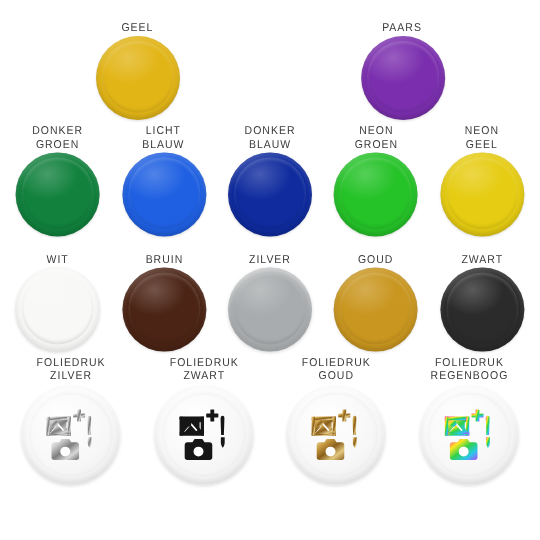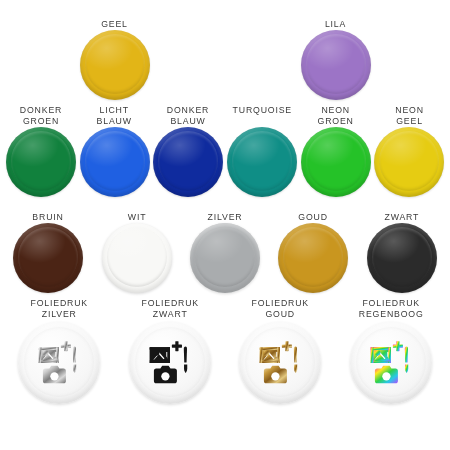--- a/index.html
+++ b/index.html
@@ -131,63 +131,59 @@
 </head>
 <body style="background: rgb(255, 255, 255);">
 
 <div id="grid">
     <div class="row row-colors single-line-top">
       <div class="cell">
         <div class="label">GEEL</div>
         <div class="swatch" style="--c: #e2b517;"></div>
       </div>
       <div class="cell">
-        <div class="label">LILA</div>
-        <div class="swatch" style="--c: #9c74c6;"></div>
+        <div class="label">PAARS</div>
+        <div class="swatch" style="--c: #7b2fae;"></div>
       </div>
     </div>
     <div class="row row-colors">
       <div class="cell">
         <div class="label two-line">DONKER
 GROEN</div>
         <div class="swatch" style="--c: #11813d;"></div>
       </div>
       <div class="cell">
         <div class="label two-line">LICHT
 BLAUW</div>
         <div class="swatch" style="--c: #1f60e2;"></div>
       </div>
       <div class="cell">
         <div class="label two-line">DONKER
 BLAUW</div>
         <div class="swatch" style="--c: #0f2b9e;"></div>
       </div>
       <div class="cell">
-        <div class="label two-line">TURQUOISE</div>
-        <div class="swatch" style="--c: #0f8e86;"></div>
-      </div>
-      <div class="cell">
         <div class="label two-line">NEON
 GROEN</div>
         <div class="swatch" style="--c: #25c228;"></div>
       </div>
       <div class="cell">
         <div class="label two-line">NEON
 GEEL</div>
         <div class="swatch" style="--c: #e6cc12;"></div>
       </div>
     </div>
     <div class="row row-colors single-line-top">
       <div class="cell">
+        <div class="label">WIT</div>
+        <div class="swatch light" style="--c: #f8f8f6;"></div>
+      </div>
+      <div class="cell">
         <div class="label">BRUIN</div>
         <div class="swatch" style="--c: #4b2415;"></div>
-      </div>
-      <div class="cell">
-        <div class="label">WIT</div>
-        <div class="swatch light" style="--c: #f8f8f6;"></div>
       </div>
       <div class="cell">
         <div class="label">ZILVER</div>
         <div class="swatch light" style="--c: #a9acae;"></div>
       </div>
       <div class="cell">
         <div class="label">GOUD</div>
         <div class="swatch" style="--c: #c9961f;"></div>
       </div>
       <div class="cell">

